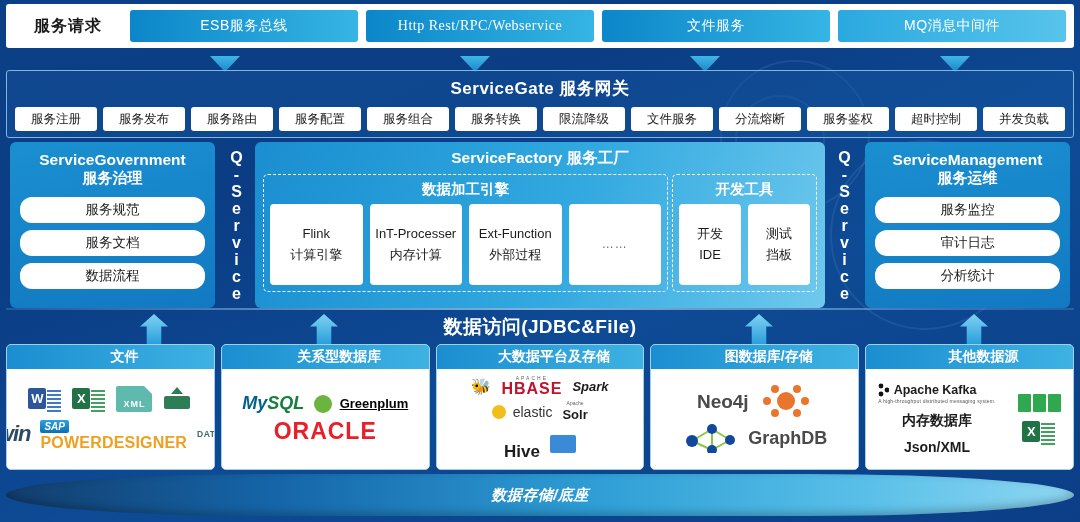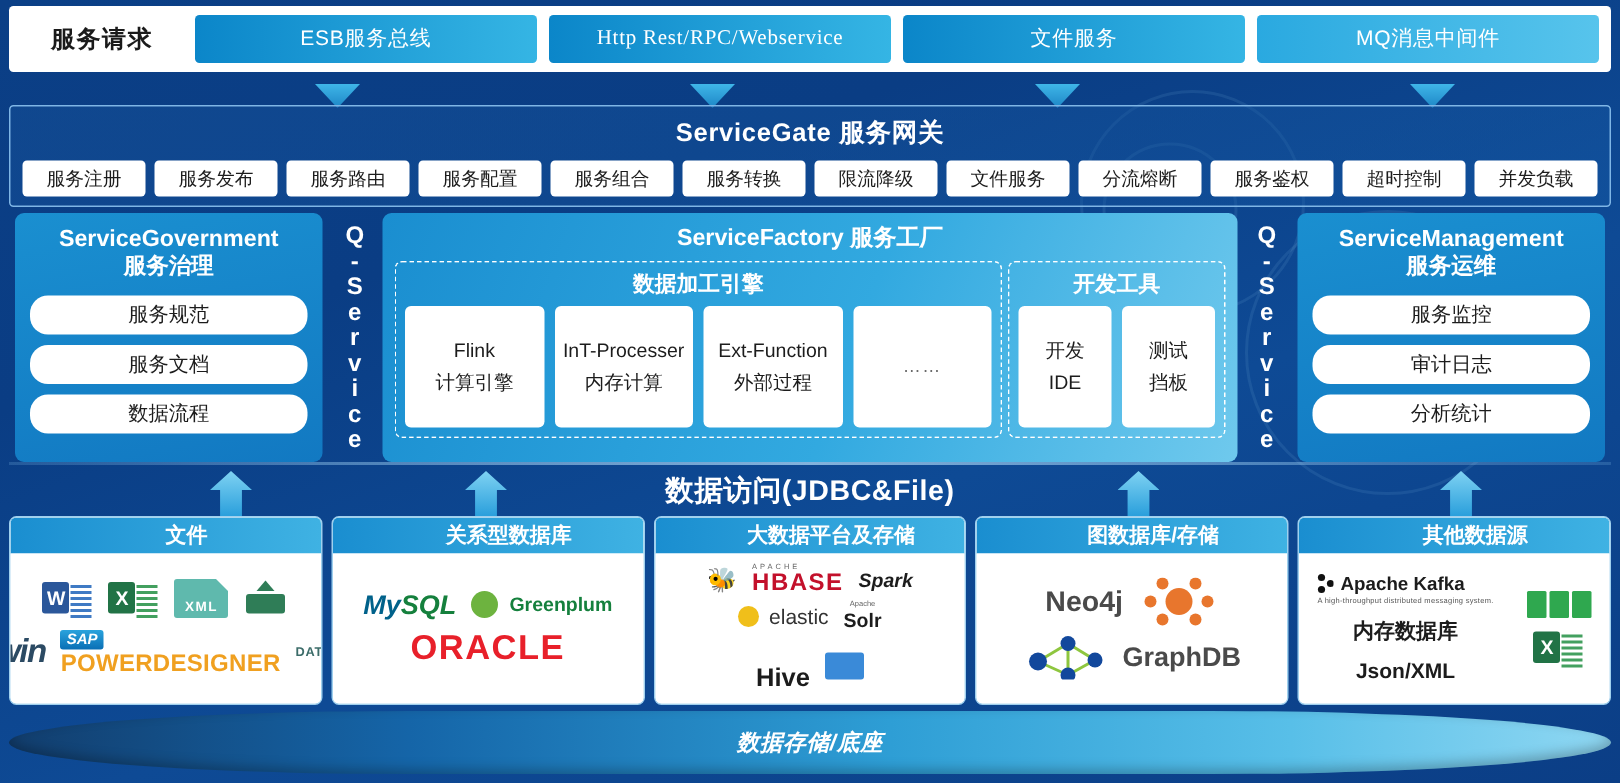--- a/index.html
+++ b/index.html
@@ -186,21 +186,21 @@
   .erwin { font-size: 19px; font-weight: bold; color: #2b4a63; font-style: italic; letter-spacing: -1px; }
   .sapchip {
     background: linear-gradient(180deg,#2aa3dd,#0a6fb5); color: #fff; font-weight: bold;
     font-size: 10px; padding: 1px 4px; border-radius: 2px; font-style: italic;
   }
   .pwd { color: #f0a020; font-weight: bold; font-size: 16px; letter-spacing: .2px; }
   .dataware { color: #3d6d6a; font-weight: bold; font-size: 8.5px; letter-spacing: .5px; }
 
   .mysql { color: #00618a; font-weight: bold; font-size: 18px; font-style: italic; }
   .mysql em { color: #15803d; font-style: italic; }
-  .gplum { color: #15803d; font-weight: bold; font-size: 13px; }
+  .gplum { color: #000000; font-weight: bold; font-size: 13px; text-decoration: underline; }
   .gpdot {
     width: 18px; height: 18px; border-radius: 50%; background: #6db33f;
     display: inline-block; margin-right: 3px; vertical-align: middle;
   }
   .oracle { color: #e8202a; font-weight: bold; font-size: 23px; letter-spacing: 1px; }
 
   .hive-logo { color: #f5c518; font-size: 16px; }
   .hbase { color: #c3102b; font-weight: bold; font-size: 16px; letter-spacing: 1px; }
   .spark { color: #1c1c1c; font-weight: bold; font-size: 13px; font-style: italic; }
   .elastic { color: #333; font-size: 14px; }
@@ -407,21 +407,21 @@
         <span class="oracle">ORACLE</span>
       </div>
     </div>
   </div>
 
   <div class="src">
     <div class="src-head">大数据平台及存储</div>
     <div class="src-body">
       <div class="logo-row">
         <span class="hive-logo">🐝</span>
-        <span style="line-height:1">
+        <span style="text-align:center;line-height:1">
           <div style="font-size:5px;color:#666;letter-spacing:2px">APACHE</div>
           <span class="hbase">HBASE</span>
         </span>
         <span class="spark">Spark</span>
       </div>
       <div class="logo-row">
         <span>
           <span style="display:inline-block;width:14px;height:14px;border-radius:50%;background:#f0bf1a;vertical-align:middle;margin-right:2px"></span>
           <span class="elastic">elastic</span>
         </span>

